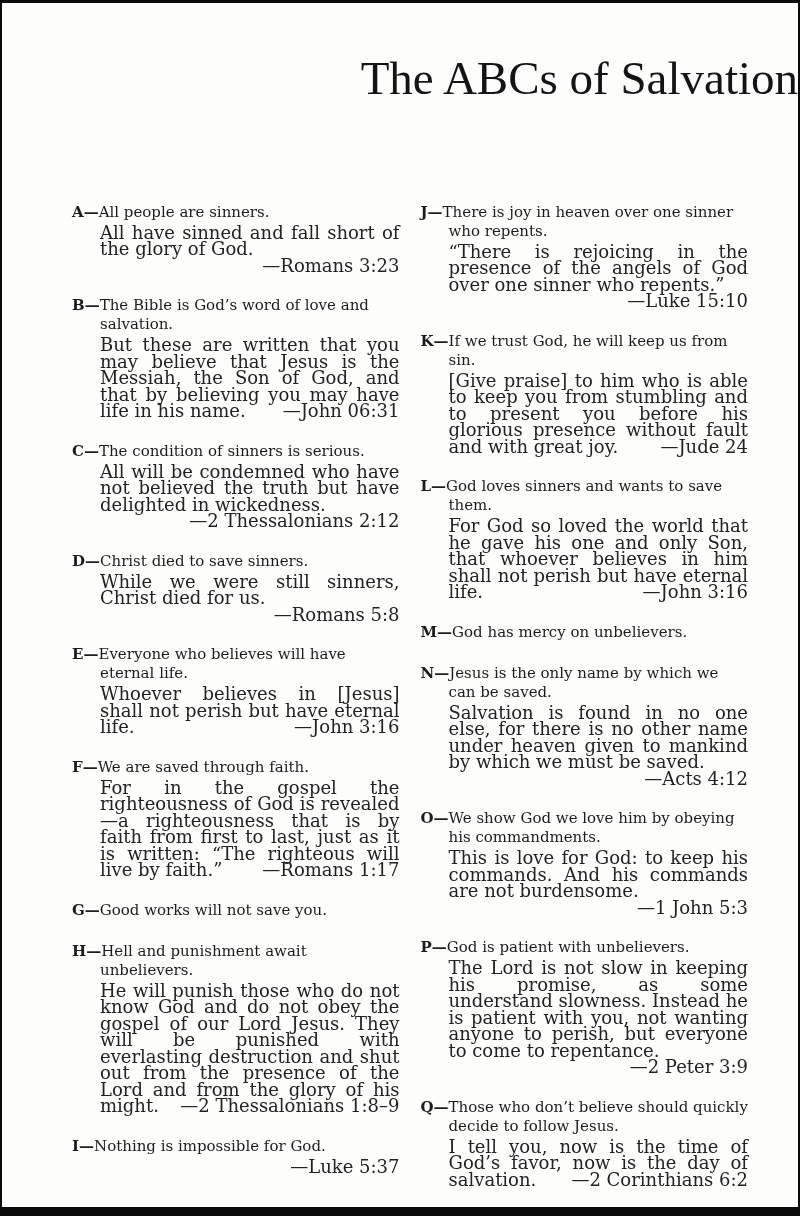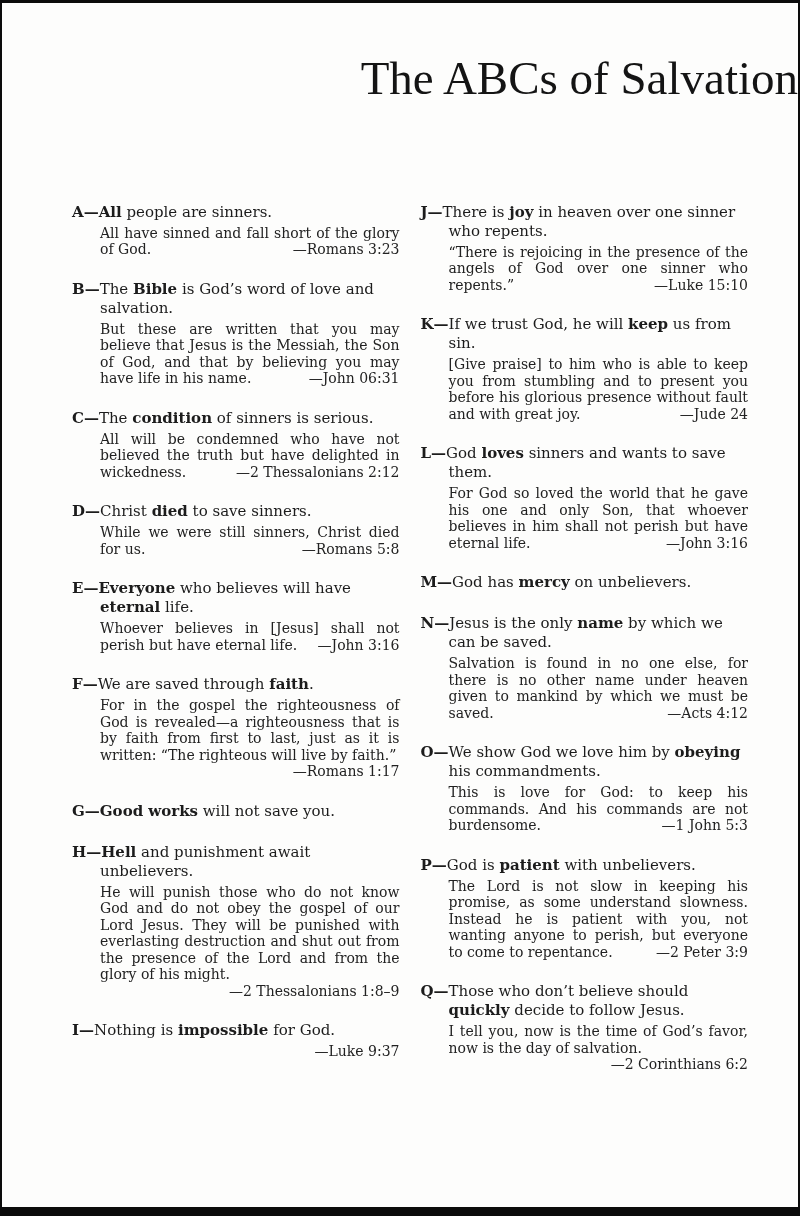--- a/index.html
+++ b/index.html
@@ -47,25 +47,25 @@
     font-size: 15px;
     line-height: 19px;
     padding-left: 28px;
     text-indent: -28px;
     margin: 0 0 3px 0;
   }
   .letter {
     font-weight: bold;
   }
   .b {
-    font-weight: bold;
+    font-weight: normal;
   }
   .quote {
     margin: 0 0 0 28px;
-    font-size: 14px;
+    font-size: 18px;
     line-height: 16.5px;
     text-align: justify;
     color: #222222;
   }
   .quote::after {
     content: "";
     display: block;
     clear: both;
   }
   .ref {
@@ -115,21 +115,21 @@
     <div class="heading"><span class="letter">G—</span><span class="htext"><span class="b">Good works</span><span> will not save you.</span></span></div>
   </section>
 
   <section class="entry">
     <div class="heading"><span class="letter">H—</span><span class="htext"><span class="b">Hell</span><span> and punishment await unbelievers.</span></span></div>
     <p class="quote"><span class="qtext">He will punish those who do not know God and do not obey the gospel of our Lord Jesus. They will be punished with everlasting destruction and shut out from the presence of the Lord and from the glory of his might.</span> <span class="ref">—2 Thessalonians 1:8–9</span></p>
   </section>
 
   <section class="entry">
     <div class="heading"><span class="letter">I—</span><span class="htext"><span>Nothing is </span><span class="b">impossible</span><span> for God.</span></span></div>
-    <p class="quote"> <span class="ref">—Luke 9:37</span></p>
+    <p class="quote"> <span class="ref">—Luke 5:37</span></p>
   </section>
 </div>
     <div class="col">
   <section class="entry">
     <div class="heading"><span class="letter">J—</span><span class="htext"><span>There is </span><span class="b">joy</span><span> in heaven over one sinner who repents.</span></span></div>
     <p class="quote"><span class="qtext">“There is rejoicing in the presence of the angels of God over one sinner who repents.”</span> <span class="ref">—Luke 15:10</span></p>
   </section>
 
   <section class="entry">
     <div class="heading"><span class="letter">K—</span><span class="htext"><span>If we trust God, he will </span><span class="b">keep</span><span> us from sin.</span></span></div>

